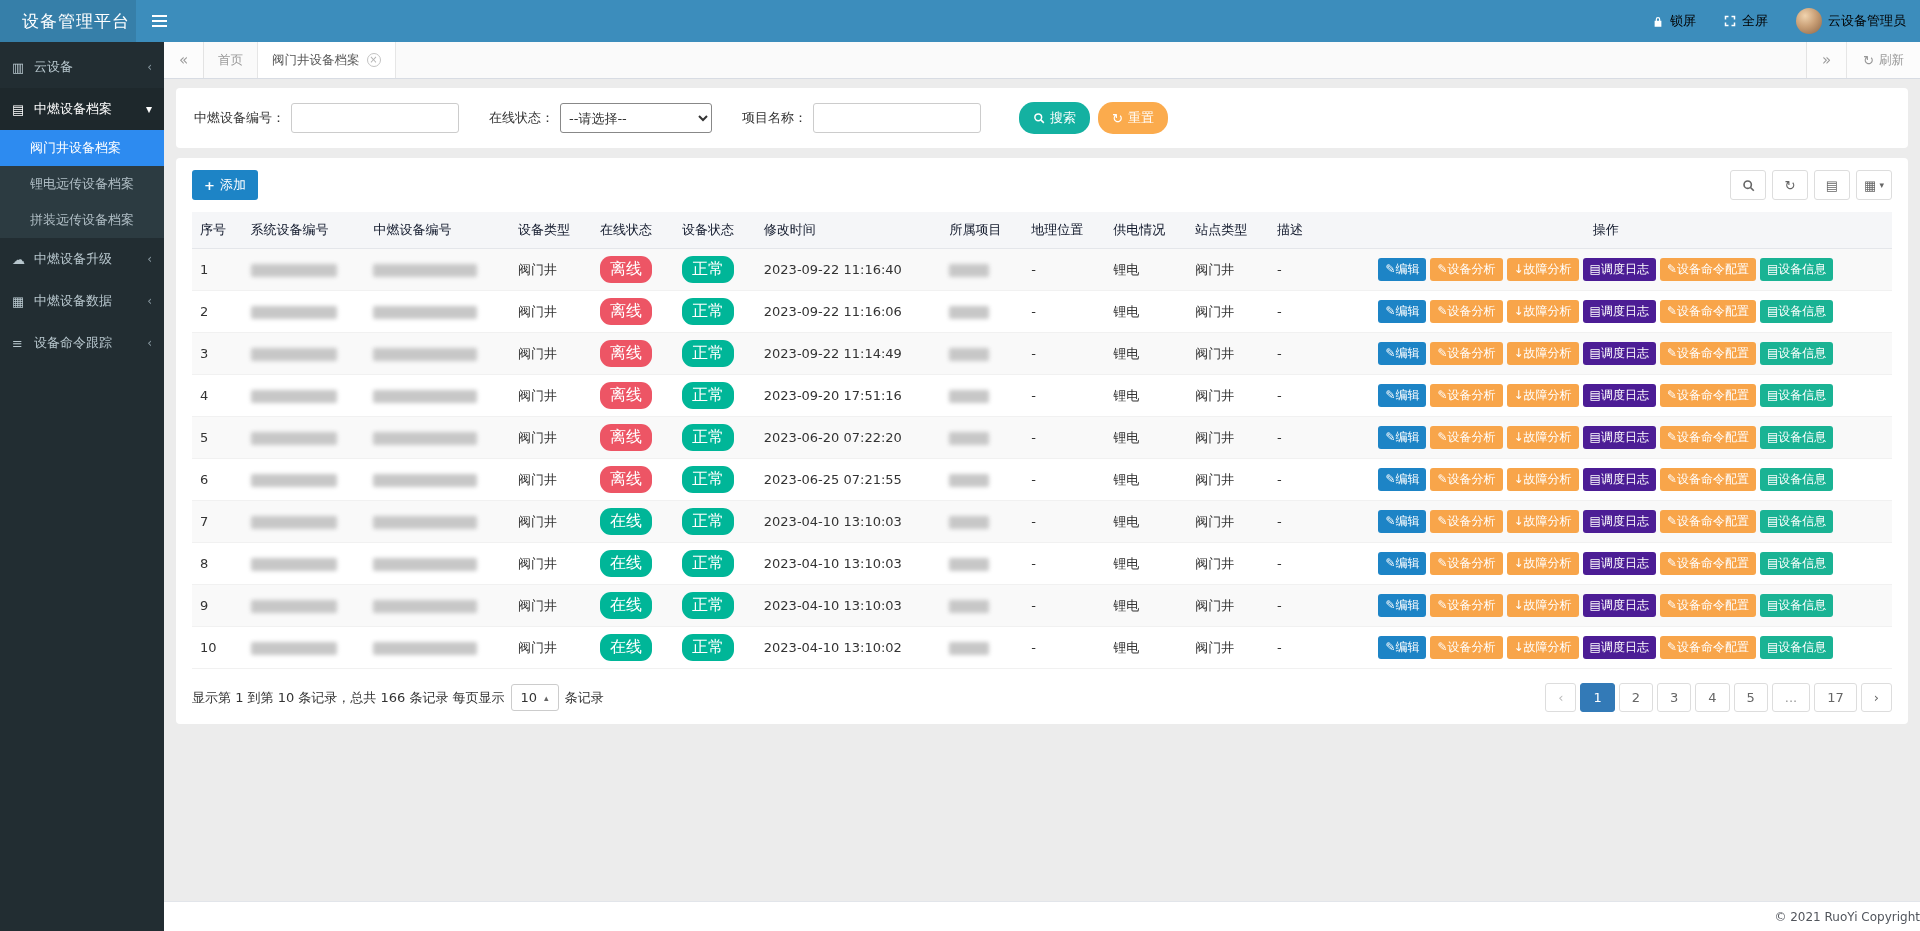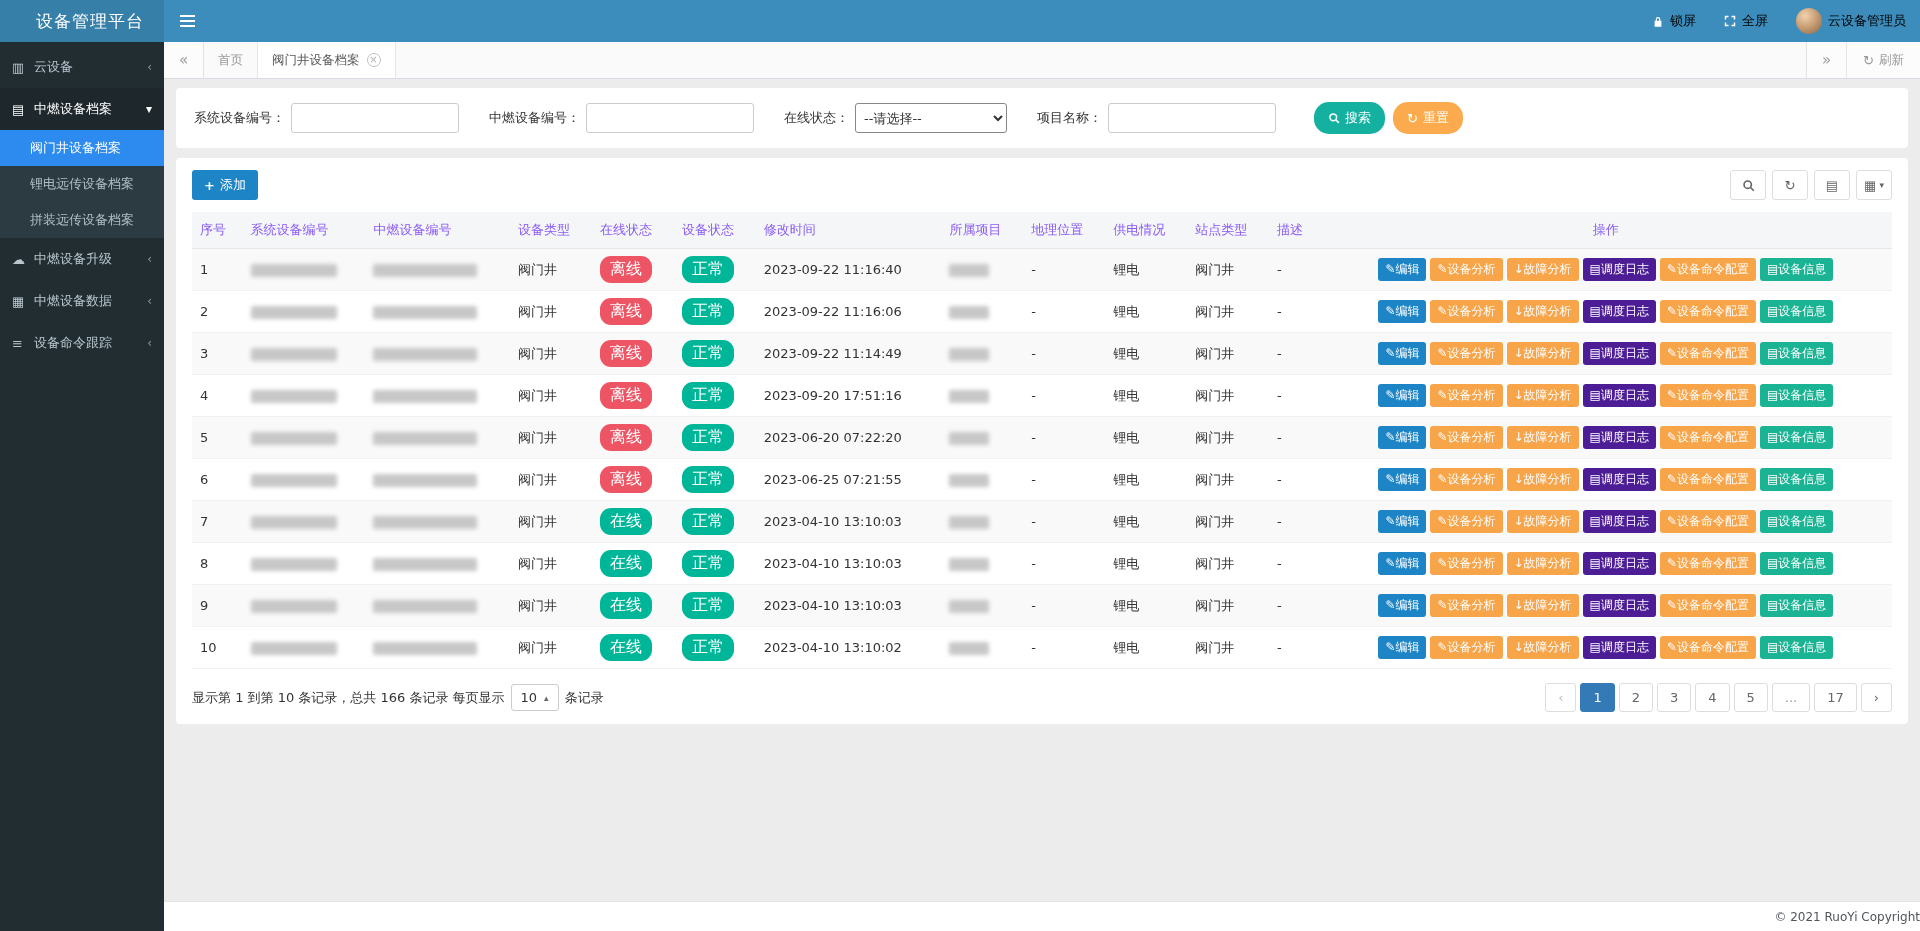--- a/index.html
+++ b/index.html
@@ -1,21 +1,21 @@
 <!DOCTYPE html>
 <html><head>
 <meta charset="utf-8">
 <style>
   * { margin:0; padding:0; box-sizing:border-box; }
   html,body { width:1920px; height:931px; overflow:hidden; }
   body { font-family:"DejaVu Sans","Liberation Sans",sans-serif; font-size:13px; color:#333; background:#ececec; position:relative; }
 
   
   .topbar { position:absolute; top:0; left:0; right:0; height:42px; background:#3c8dbc; display:flex; z-index:20; }
-  .logo { width:164px; background:#367fa9; color:#fff; font-size:17px; display:flex; align-items:center; justify-content:center; letter-spacing:1px;padding-left:16px; }
+  .logo { width:136px; background:#367fa9; color:#fff; font-size:17px; display:flex; align-items:center; justify-content:center; letter-spacing:1px;padding-left:16px; }
   .nav { flex:1; display:flex; align-items:center; justify-content:space-between; }
   .hamburger { width:46px; height:42px; display:flex; flex-direction:column; justify-content:center; align-items:center; gap:3px; cursor:pointer; }
   .hamburger span { display:block; width:15px; height:2px; background:#fff; }
   .nav-right { display:flex; align-items:center; color:#000000; font-size:13px;justify-content:flex-end; }
   .nav-item { display:flex; align-items:center; gap:6px; padding:0 14px; height:42px; cursor:pointer; }
   .nav-item svg { fill:#fff; }
   .avatar { border-radius:50%; background:radial-gradient(circle at 35% 30%, #f0d3ae 0%, #c99f76 45%, #8a6344 100%); display:inline-block; }
   .avatar.sm { width:26px; height:26px; }
   .avatar.lg { width:44px; height:44px; }
 
@@ -62,21 +62,21 @@
   .table-card { background:#fff; border-radius:4px; margin-top:10px; padding:12px 16px; min-height:492px; position:relative; }
   .table-toolbar { display:flex; justify-content:space-between; align-items:center; margin-bottom:12px; }
   .btn-add { background:#1d84c6; border-radius:3px; padding:6px 12px; }
   .btn-add .plus { font-weight:bold; }
   .tool-group { display:flex; gap:6px; }
   .tool-btn { width:36px; height:30px; border:1px solid #ddd; background:#fff; color:#666; border-radius:3px; cursor:pointer; display:inline-flex; align-items:center; justify-content:center; gap:3px; font-size:13px; font-family:inherit; }
   .tool-btn svg { stroke:#666; }
   .tool-btn .caret { font-size:9px; }
 
   table { width:100%; border-collapse:collapse; font-size:13px; }
-  thead th { text-align:left; padding:9px 8px; background:#f5f6f8; border-bottom:1px solid #e4e6ea; color:#8b5cf6; font-weight:normal; white-space:nowrap; }
+  thead th { text-align:left; padding:9px 8px; background:#f5f6f8; border-bottom:1px solid #e4e6ea; color:#0f172a; font-weight:normal; white-space:nowrap; }
   thead th.col-actions { text-align:center; }
   tbody td { padding:7px 8px; border-bottom:1px solid #f1f1f1; white-space:nowrap; color:#333; }
   tbody tr:nth-child(odd) td { background:#f9f9f9; }
   td.actions { text-align:center; }
   .redacted { display:inline-block; height:13px; background:#c7c7c7; border-radius:2px; filter:blur(2px); vertical-align:middle; }
   .badge { display:inline-block; min-width:42px; text-align:center; padding:3px 10px; border-radius:11px; color:#fff; font-size:16px; }
   .badge-red { background:#ed5565; }
   .badge-green { background:#00b698; }
   .row-btn { border:none; color:#fff; font-size:12px; padding:3px 7px; border-radius:3px; margin:0 2px; cursor:pointer; font-family:inherit; white-space:nowrap; }
   .btn-blue { background:#1d84c6; }
@@ -183,24 +183,20 @@
     <div class="refresh-btn">
       <span class="ricon">↻</span>
       <span>刷新</span>
     </div>
   </div>
 </div>
 
 <main class="content">
 
   <div class="search-card">
-    <div class="sfield">
-      <label>系统设备编号：</label>
-      <input style="">
-    </div>
     <div class="sfield">
       <label>中燃设备编号：</label>
       <input style="">
     </div>
     <div class="sfield">
       <label>在线状态：</label>
       <select><option>--请选择--</option></select>
     </div>
     <div class="sfield">
       <label>项目名称：</label>

